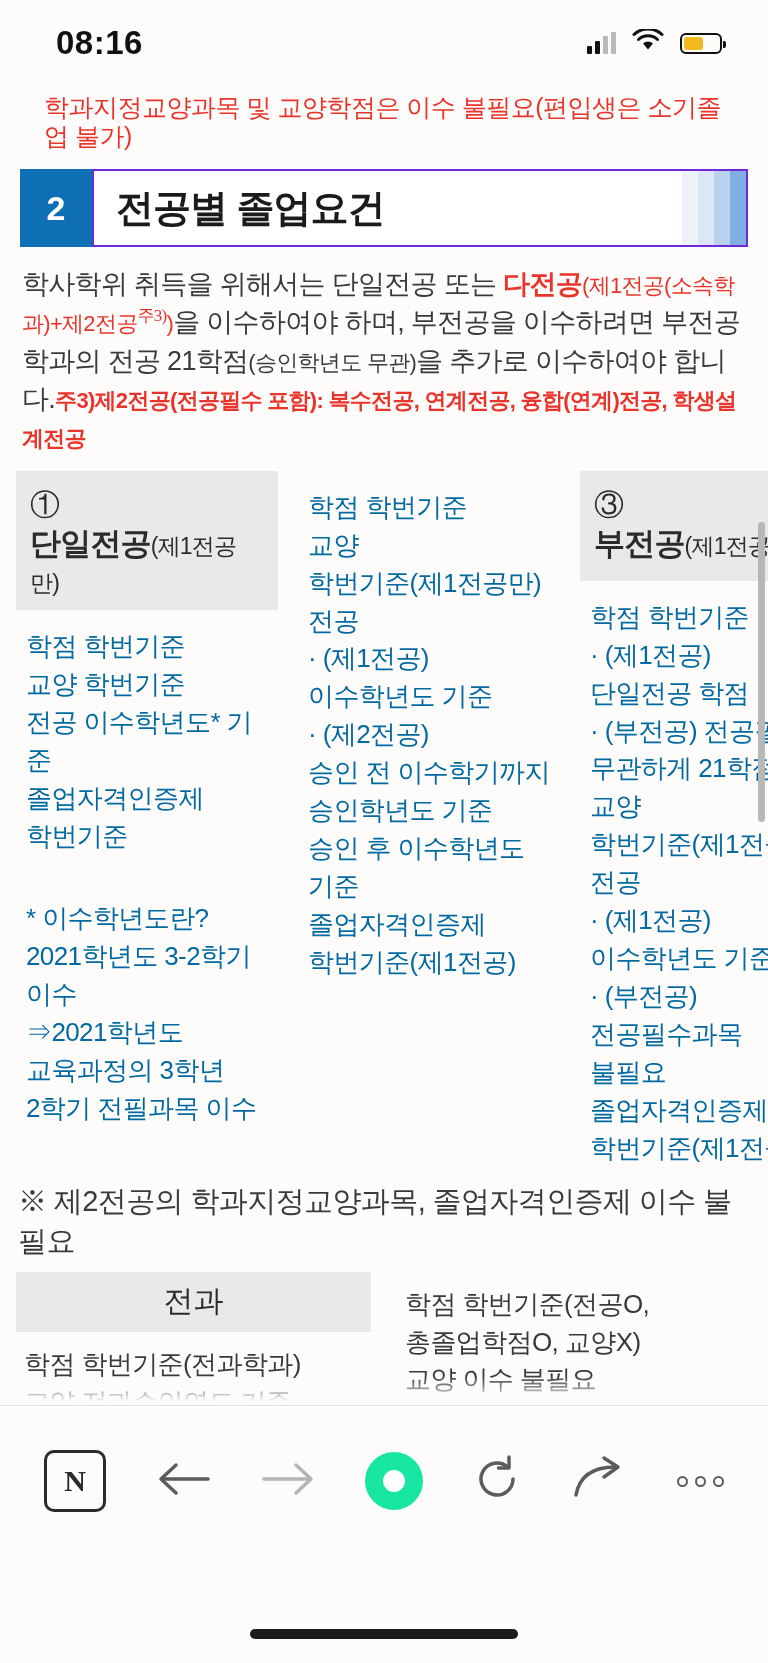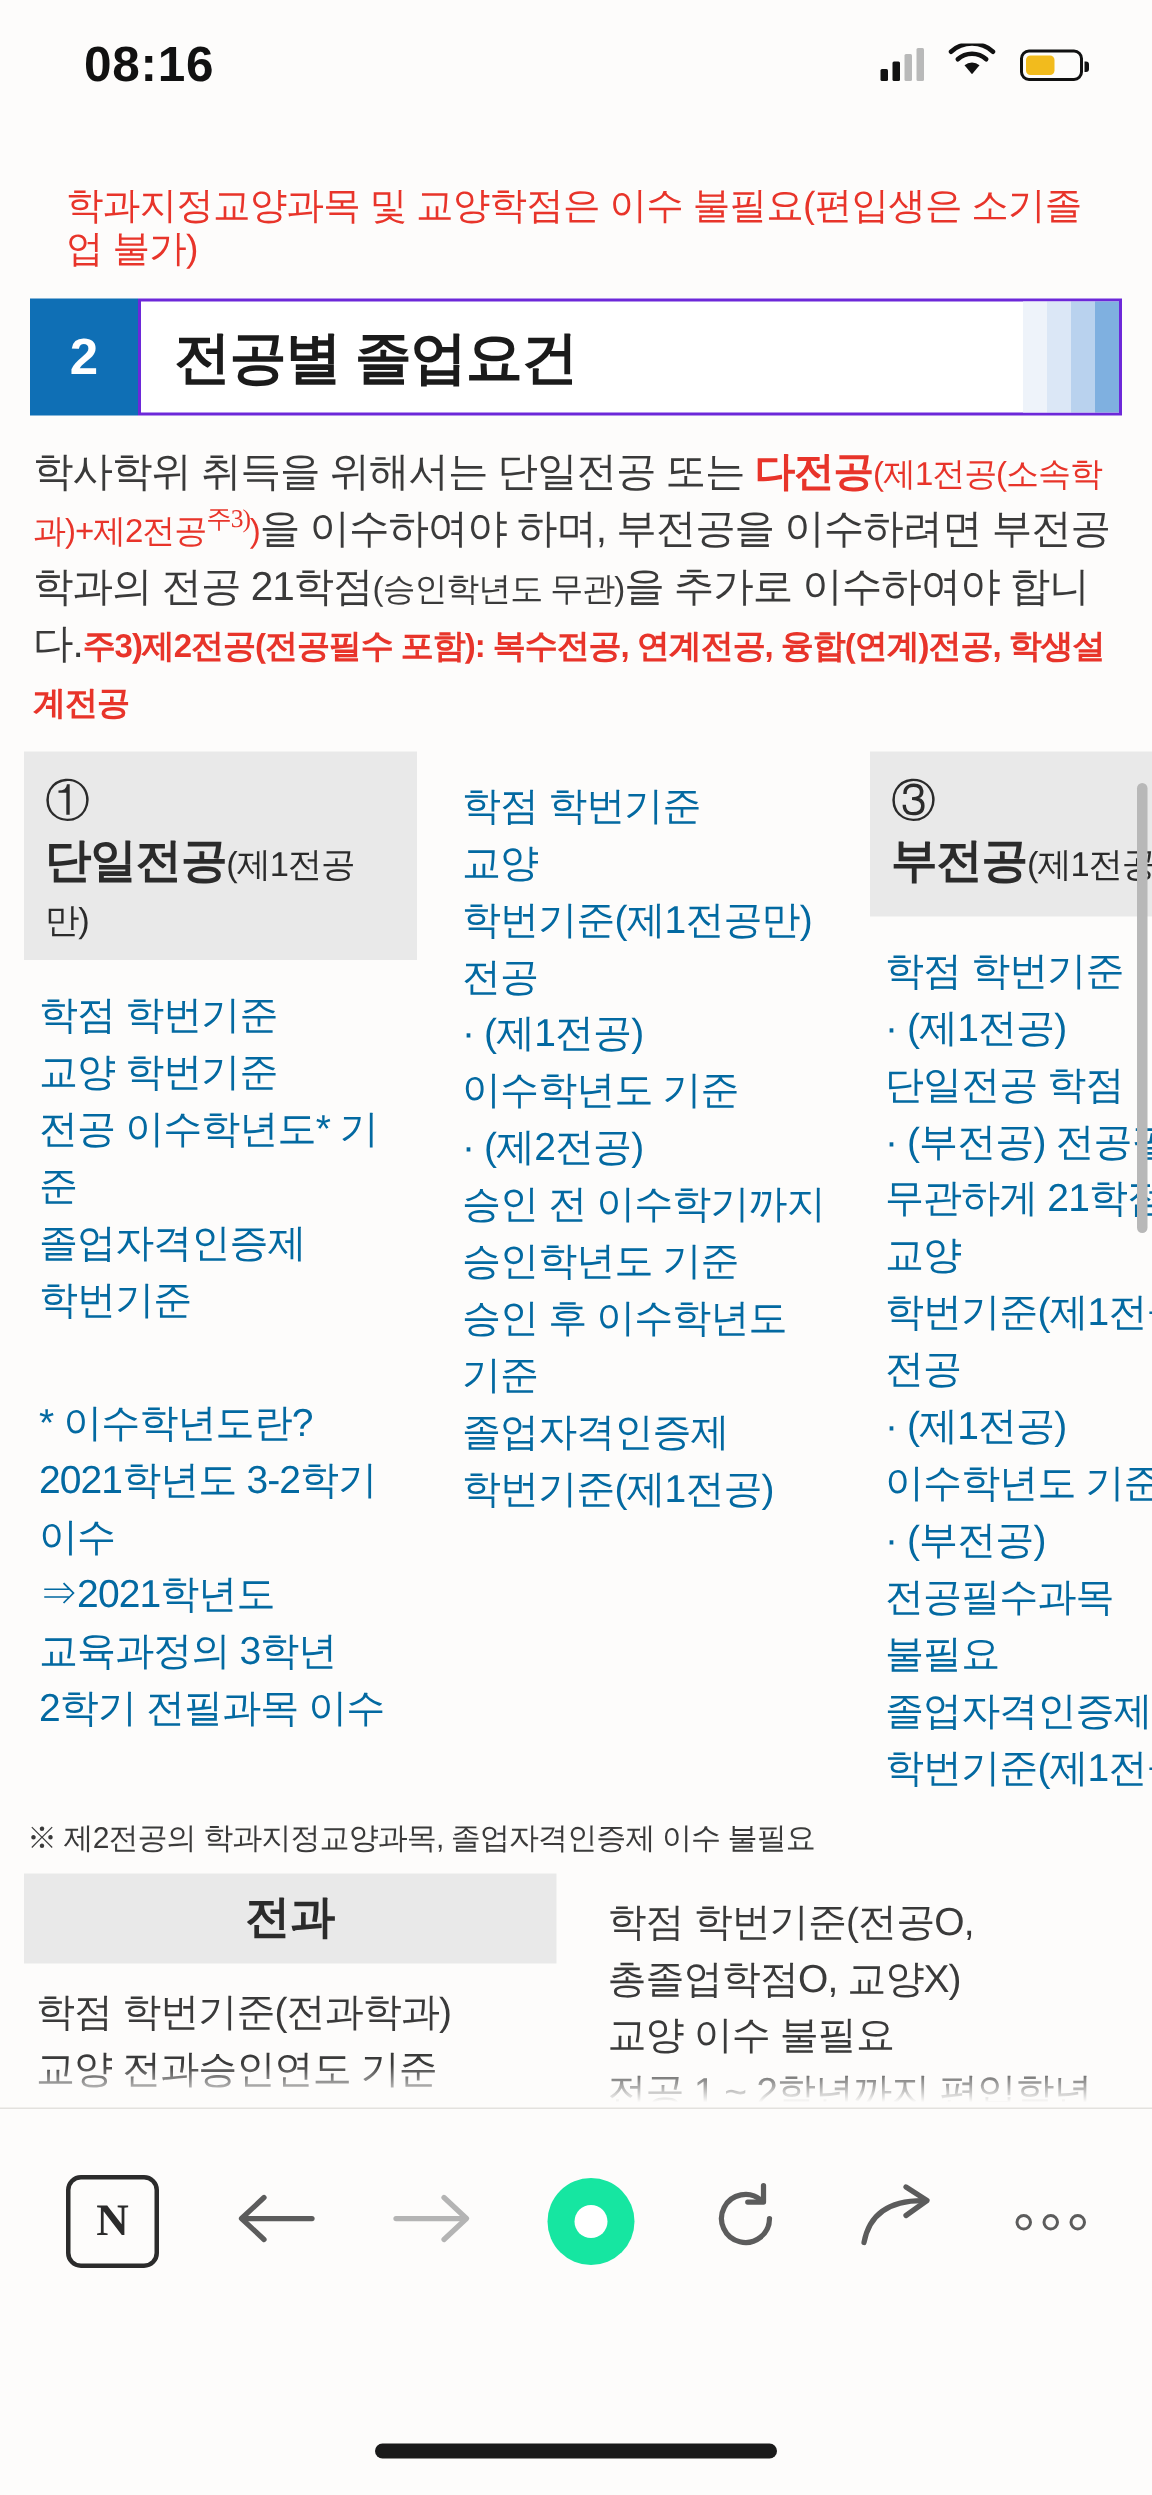--- a/index.html
+++ b/index.html
@@ -89,21 +89,20 @@
     overflow: hidden;
     background: #fdfcfb;
   }
 
   .top-note {
     color: #e8342a;
     font-size: 25px;
     line-height: 1.32;
     padding: 8px 44px 0 44px;
     letter-spacing: -0.5px;
-    margin-top: 30px;
   }
   .top-note .clip {
     display: block;
     height: 26px;
     overflow: hidden;
     line-height: 1.1;
   }
 
   
   .section-head {
@@ -192,41 +191,41 @@
     font-size: 26px;
     line-height: 1.46;
     color: #0369a1;
     letter-spacing: -0.6px;
     white-space: pre-line;
   }
   .indent-note { margin-top: 26px; }
 
   .footnote {
     padding: 14px 18px 0 18px;
-    font-size: 20px;
+    font-size: 29px;
     color: #3a3a3a;
     letter-spacing: -0.6px;
   }
 
   
   .cols2 {
     display: flex;
     margin-top: 10px;
     padding: 0 16px;
     gap: 26px;
   }
   .col2 { flex: 1; }
   .col2-head {
     background: #e9e9e9;
     height: 60px;
     display: flex;
     align-items: center;
     justify-content: center;
     font-size: 30px;
-    font-weight: bold;
+    font-weight: normal;
     color: #2b2b2b;
   }
   .col2-body {
     padding: 14px 8px 0 8px;
     font-size: 26px;
     line-height: 1.45;
     color: #3a3a3a;
     letter-spacing: -0.6px;
     white-space: pre-line;
   }

